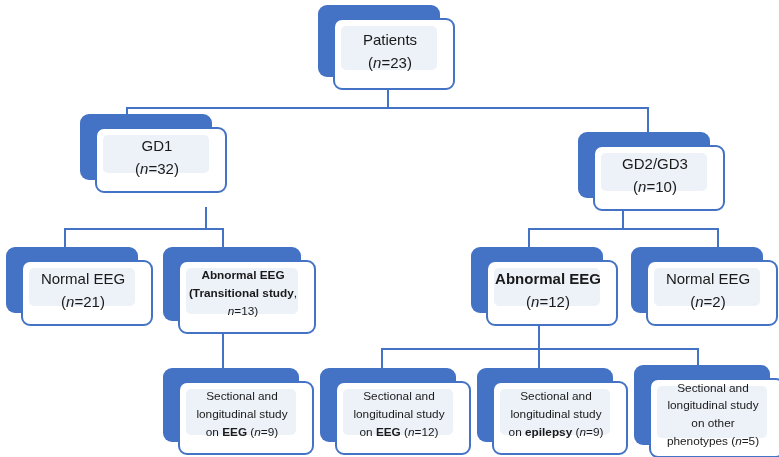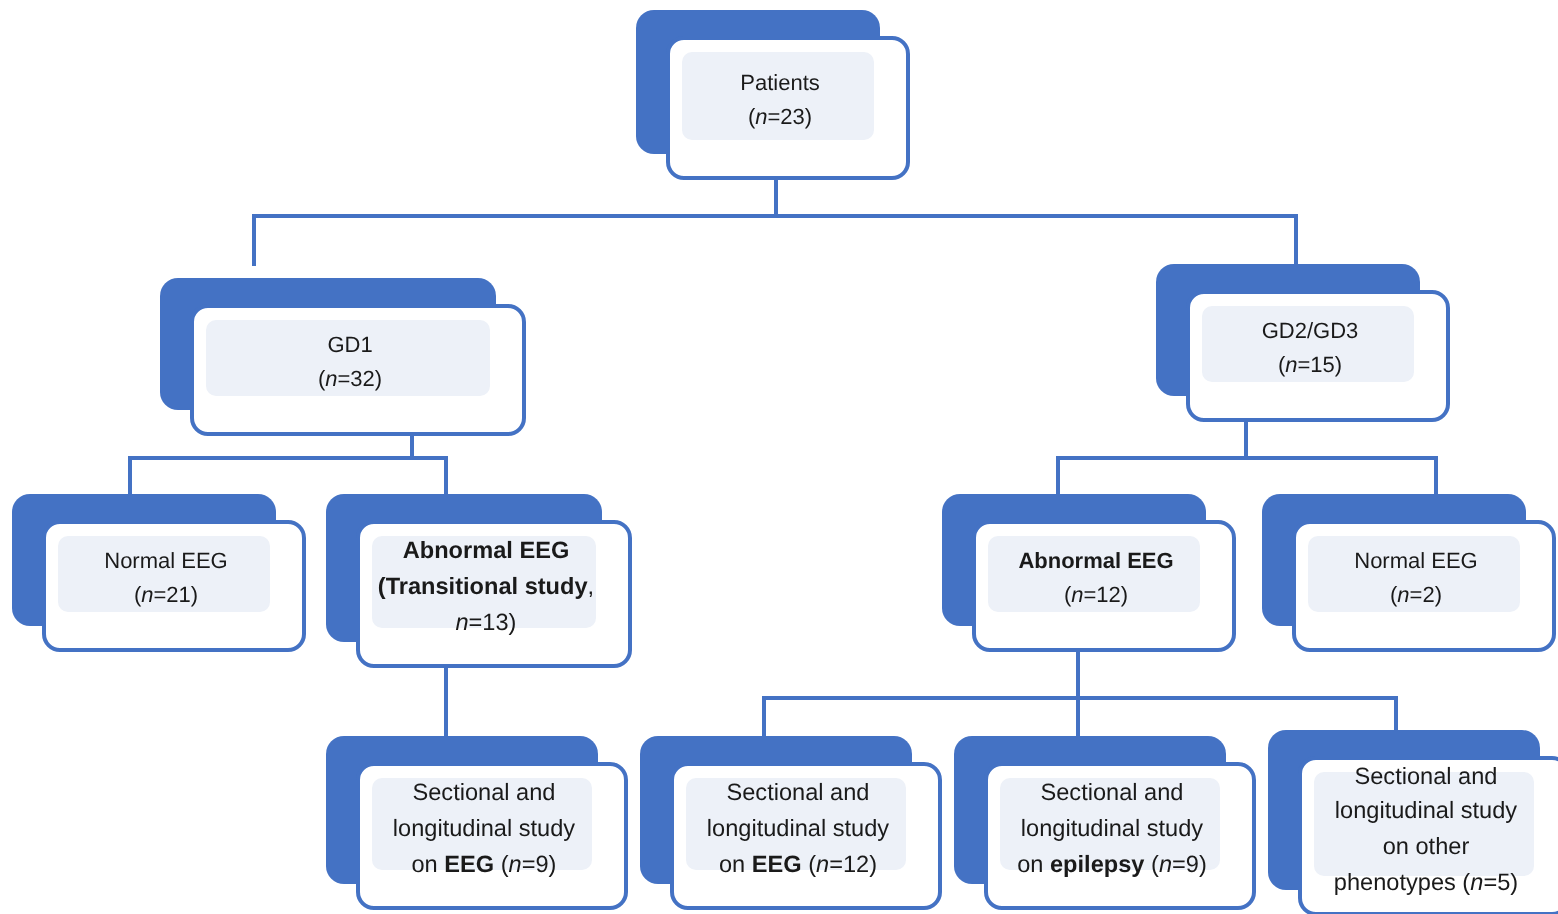--- a/index.html
+++ b/index.html
@@ -64,21 +64,21 @@
     display: flex;
     flex-direction: column;
     align-items: center;
     justify-content: center;
   }
   .node .label {
     position: relative;
     z-index: 2;
     text-align: center;
     color: #1a1a1a;
-    font-size: 11px;
+    font-size: 15px;
     line-height: 1.55;
     padding: 0 4px;
     width: 100%;
     box-sizing: border-box;
     transform: translate(-4px, -3px);
   }
   .node .label .ln { display: block; white-space: nowrap; }
   .node.small .label { font-size: 11.8px; line-height: 1.5; }
   i { font-style: italic; }
   b { font-weight: bold; text-align: center; }
@@ -115,38 +115,38 @@
     <div class="shadow"></div>
     <div class="card">
       <div class="inner"></div>
       <div class="label">
         <span class="ln">Patients</span>
         <span class="ln"><span>(</span><i>n</i><span>=23)</span></span>
       </div>
     </div>
   </div>
 
-  <div class="node" style="left:80px; top:139px; width:132px; height:66px;padding-left:36px;">
+  <div class="node" style="left:80px; top:114px; width:132px; height:66px;">
     <div class="shadow"></div>
     <div class="card">
       <div class="inner"></div>
       <div class="label">
         <span class="ln">GD1</span>
         <span class="ln"><span>(</span><i>n</i><span>=32)</span></span>
       </div>
     </div>
   </div>
 
   <div class="node" style="left:562px; top:132px; width:132px; height:66px;margin-left:16px;">
     <div class="shadow"></div>
     <div class="card">
       <div class="inner"></div>
       <div class="label">
         <span class="ln">GD2/GD3</span>
-        <span class="ln"><span>(</span><i>n</i><span>=15)</span></span>
+        <span class="ln"><span>(</span><i>n</i><span>=10)</span></span>
       </div>
     </div>
   </div>
 
   <div class="node" style="left:6px; top:247px; width:132px; height:66px;">
     <div class="shadow"></div>
     <div class="card">
       <div class="inner"></div>
       <div class="label">
         <span class="ln">Normal EEG</span>

